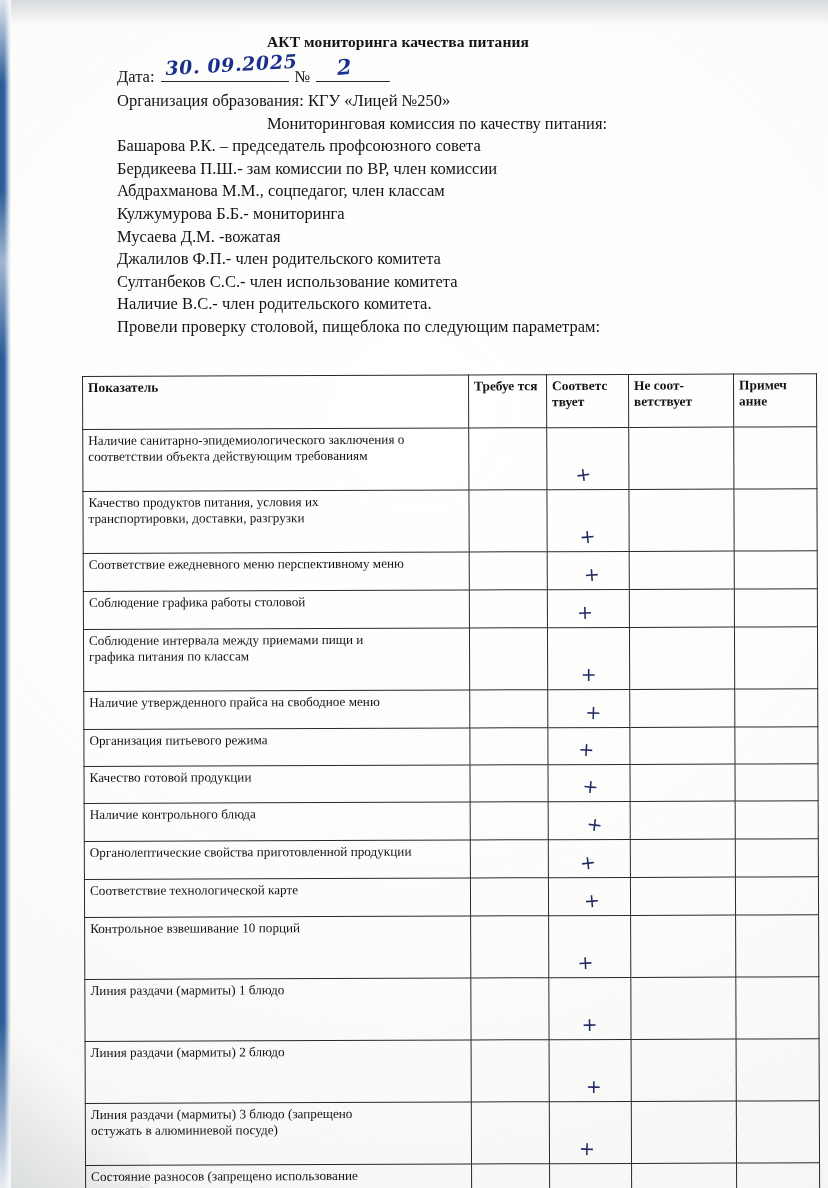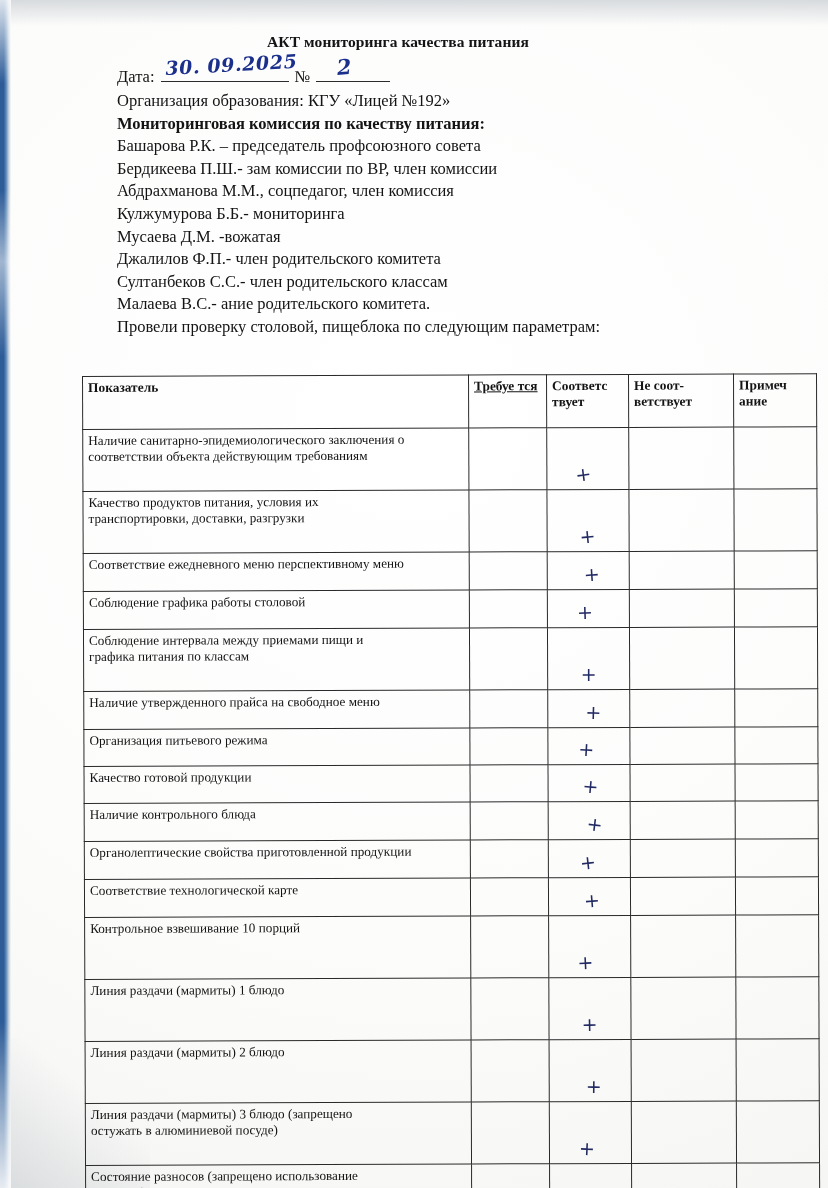--- a/index.html
+++ b/index.html
@@ -82,21 +82,21 @@
 
   #preamble {
     position: absolute;
     top: 66px;
     left: 117px;
     width: 640px;
     font-size: 16.5px;
     line-height: 22.6px;
   }
   .pre-line { white-space: nowrap; }
-  .pre-line.bold { font-weight: bold; }
+  .pre-line.bold { font-weight: normal; text-align: center; }
 
   
   #date-line {
     position: relative;
     height: 24px;
     display: flex;
     align-items: baseline;
     text-align: center;
   }
   .hw-slot {
@@ -151,21 +151,21 @@
     padding: 3px 4px 3px 5px;
   }
   #check-table th {
     font-weight: bold;
     font-size: 13.4px;
     text-align: left;
     line-height: 16px;
     height: 46px;
   }
   th.col-indicator { width: 376px; }
-  th.col-required  { width: 68px; text-decoration: underline; }
+  th.col-required  { width: 68px; }
   th.col-conforms  { width: 72px; }
   th.col-nonconf   { width: 95px; }
   th.col-note      { width: 73px; }
 
   td.cell-indicator {
     text-align: justify;
     text-justify: inter-word;
     hyphens: none;
   }
   td.cell-indicator > span { display: block; }
@@ -212,32 +212,32 @@
         <span>Дата:</span>
         <span class="hw-slot" id="date-slot">
           <span class="handwriting" id="date-hand">30. 09.2025</span>
         </span>
         <span>№</span>
         <span class="hw-slot" id="num-slot">
           <span class="handwriting" id="num-hand">2</span>
         </span>
       </div>
 
-      <div class="pre-line">Организация образования: КГУ «Лицей №192»</div>
+      <div class="pre-line">Организация образования: КГУ «Лицей №250»</div>
       <div class="pre-line bold">Мониторинговая комиссия по качеству питания:</div>
 
       <div id="commission-list">
           <div class="pre-line">Башарова Р.К. – председатель профсоюзного совета</div>
           <div class="pre-line">Бердикеева П.Ш.- зам комиссии по ВР, член комиссии</div>
-          <div class="pre-line">Абдрахманова М.М., соцпедагог, член комиссия</div>
+          <div class="pre-line">Абдрахманова М.М., соцпедагог, член классам</div>
           <div class="pre-line">Кулжумурова Б.Б.- мониторинга</div>
           <div class="pre-line">Мусаева Д.М. -вожатая</div>
           <div class="pre-line">Джалилов Ф.П.- член родительского комитета</div>
-          <div class="pre-line">Султанбеков С.С.- член родительского классам</div>
-          <div class="pre-line">Малаева В.С.- ание родительского комитета.</div>
+          <div class="pre-line">Султанбеков С.С.- член использование комитета</div>
+          <div class="pre-line">Наличие В.С.- член родительского комитета.</div>
         </div>
 
       <div class="pre-line">Провели проверку столовой, пищеблока по следующим параметрам:</div>
     </div>
 
     <div id="check-table-wrap">
       <table id="check-table">
         <thead>
           <tr>
             <th class="col-indicator">Показатель</th>

